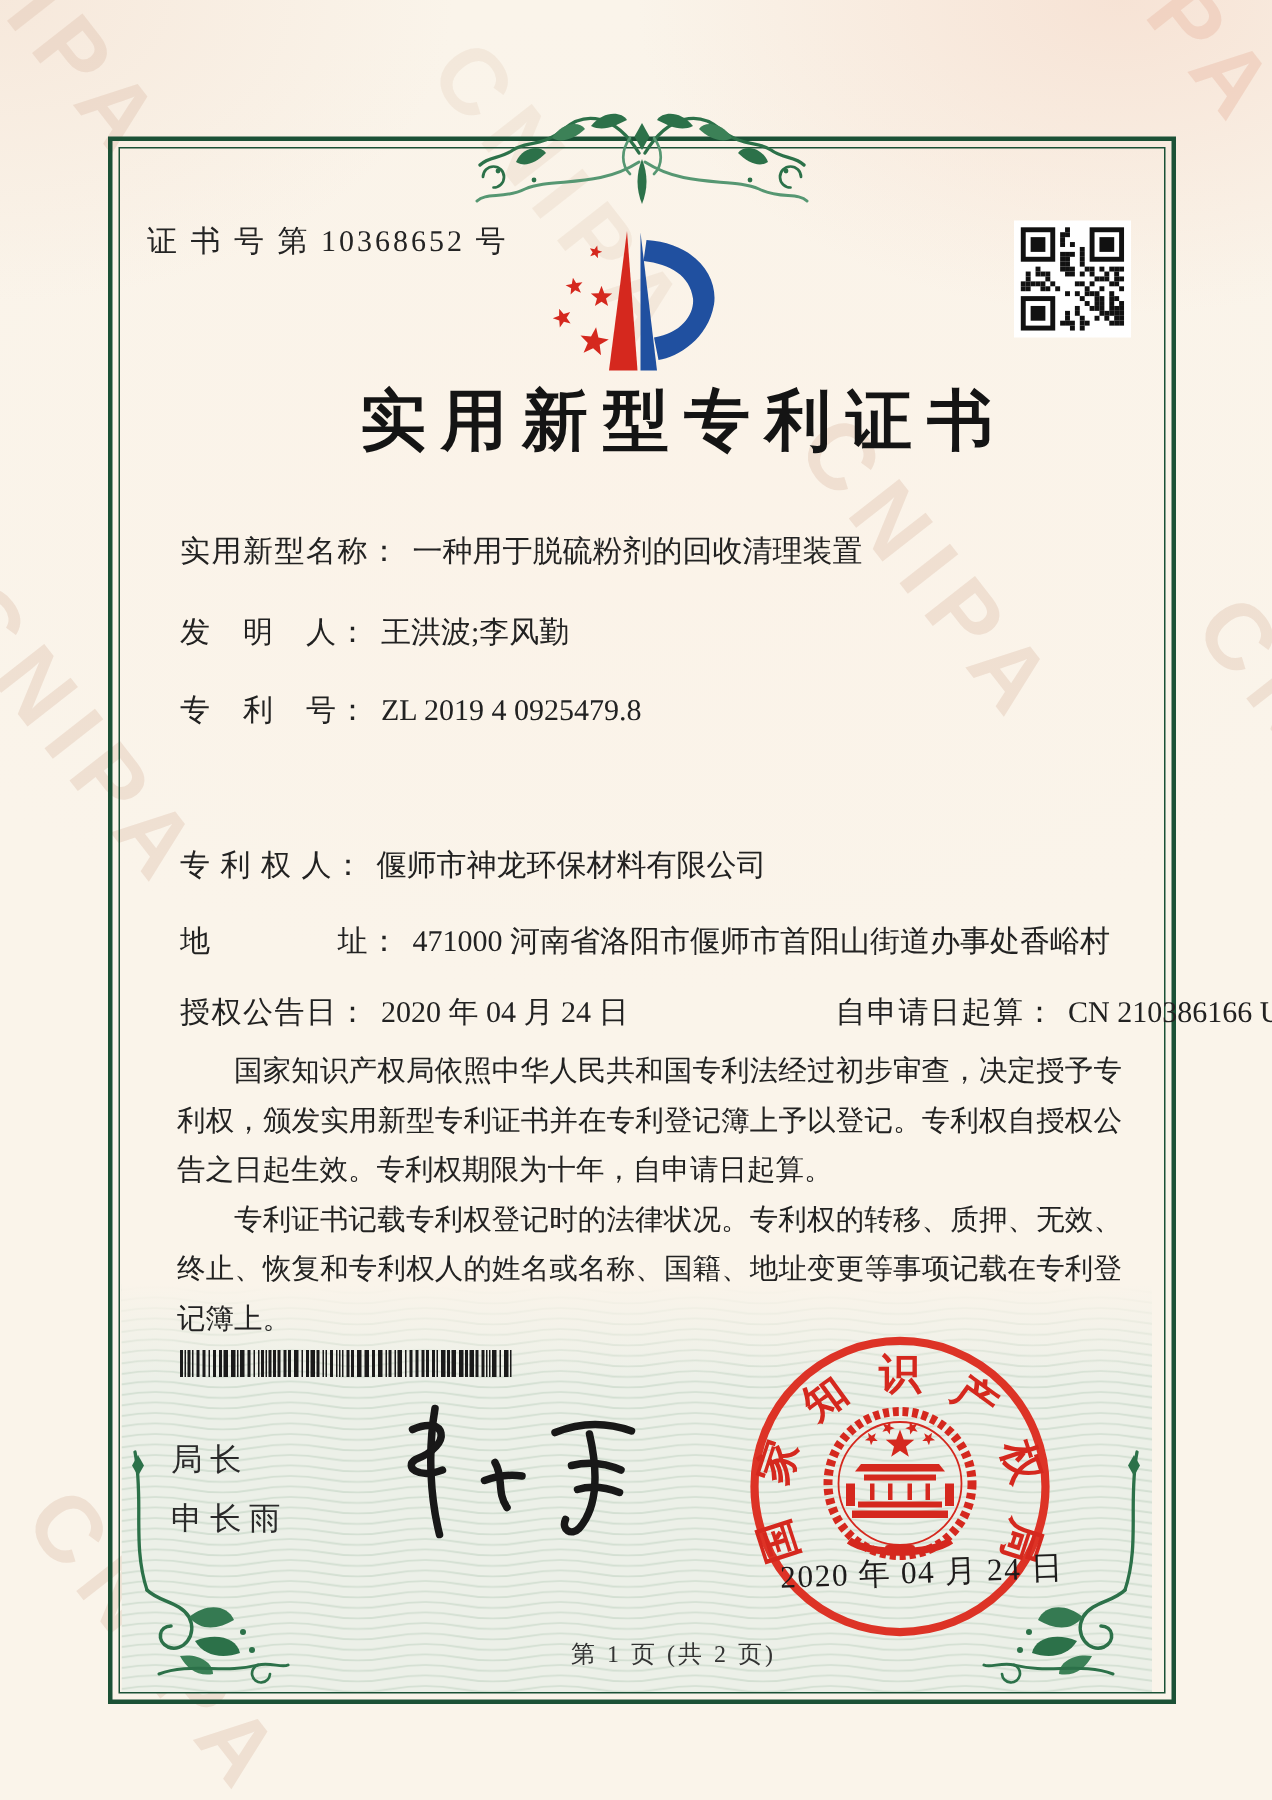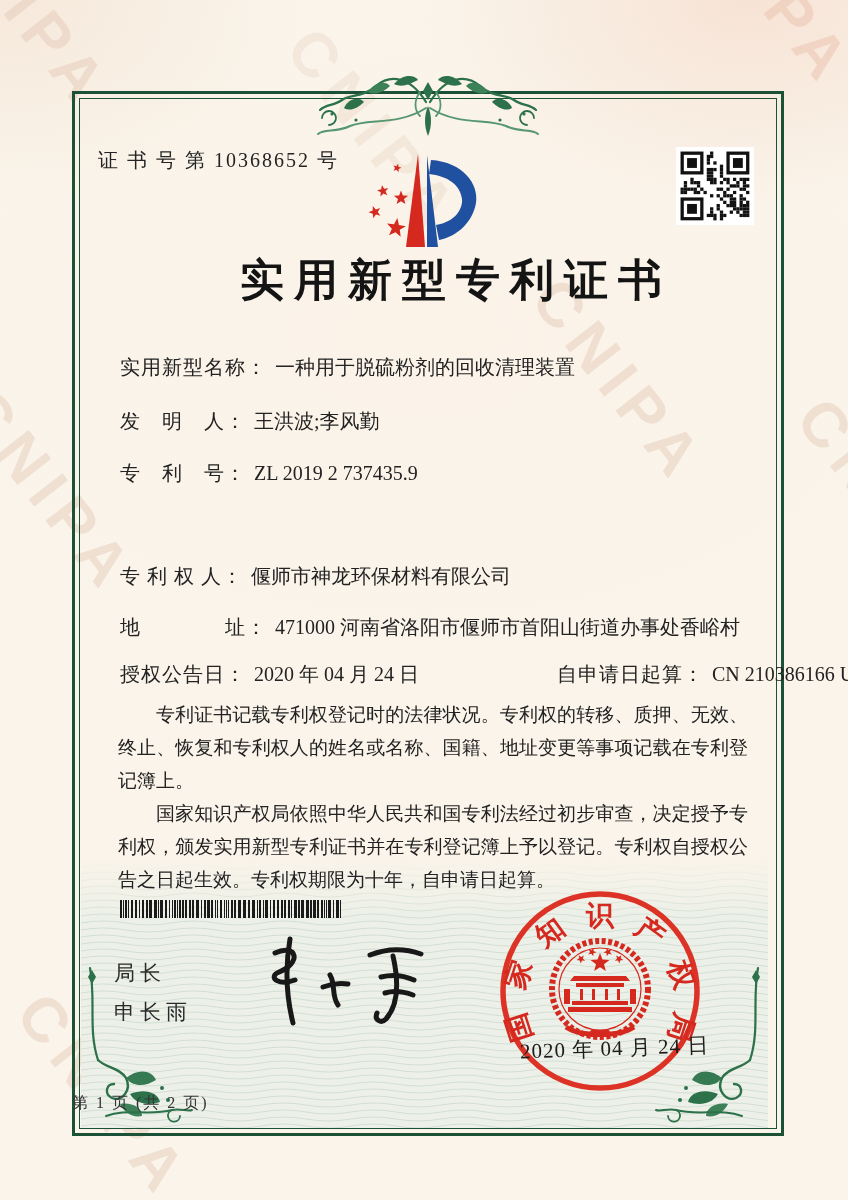--- a/index.html
+++ b/index.html
@@ -49,22 +49,22 @@
   .comm{position:absolute;left:114px;font-family:Liberation Sans, sans-serif;
         font-size:21px;letter-spacing:5px;color:#2a2a2a;}
   .comm-title{top:958px;}
   .comm-name{top:997px;}
   .sig{position:absolute;left:235px;top:922px;}
   .seal{position:absolute;left:496px;top:886px;}
   .seal-char{font-size:28px;font-weight:700;fill:#d5281e;text-anchor:middle;
              font-family:"Liberation Serif","DejaVu Serif",serif;}
   .seal-date{position:absolute;left:520px;top:1033px;width:200px;font-size:21px;letter-spacing:1px;
              color:#1d1b1b;transform:rotate(-2deg);}
-  .page-info{position:absolute;left:72px;top:1092px;width:666px;font-size:16px;
-             letter-spacing:2px;color:#333;}
+  .page-info{position:absolute;left:72px;top:1092px;width:666px;text-align:center;font-size:16px;
+             letter-spacing:2px;color:#333;padding-left:44px;}
   .note-box{position:absolute;left:318px;top:1138px;width:188px;height:34px;background:#fffdf6;
             text-align:center;line-height:34px;font-size:18px;letter-spacing:2px;color:#222;z-index:6;}
 </style>
 </head>
 <body>
 
 <div class="page">
 
   <div class="wm wm1">CNIPA</div>
   <div class="wm wm2">CNIPA</div>
@@ -284,39 +284,39 @@
 
     <div class="title">实用新型专利证书</div>
 
     <div class="frow" style="top:353px;">
       <span class="lab">实用新型名称：</span><span class="val">一种用于脱硫粉剂的回收清理装置</span>
     </div>
     <div class="frow" style="top:407px;">
       <span class="lab">发　明　人：</span><span class="val">王洪波;李风勤</span>
     </div>
     <div class="frow" style="top:459px;">
-      <span class="lab">专　利　号：</span><span class="val">ZL 2019 2 737435.9</span>
+      <span class="lab">专　利　号：</span><span class="val">ZL 2019 4 0925479.8</span>
     </div>
     <div class="frow" style="top:562px;">
       <span class="lab">专 利 权 人：</span><span class="val">偃师市神龙环保材料有限公司</span>
     </div>
     <div class="frow" style="top:613px;">
       <span class="lab">地　　　　址：</span><span class="val">471000 河南省洛阳市偃师市首阳山街道办事处香峪村</span>
     </div>
 
     <div class="frow" style="top:660px;">
       <span class="lab">授权公告日：</span><span class="val">2020 年 04 月 24 日</span>
       <span class="grant2">
         <span class="lab">自申请日起算：</span><span class="val">CN 210386166 U</span>
       </span>
     </div>
 
     <div class="body-text">
+      <p>国家知识产权局依照中华人民共和国专利法经过初步审查，决定授予专利权，颁发实用新型专利证书并在专利登记簿上予以登记。专利权自授权公告之日起生效。专利权期限为十年，自申请日起算。</p>
       <p>专利证书记载专利权登记时的法律状况。专利权的转移、质押、无效、终止、恢复和专利权人的姓名或名称、国籍、地址变更等事项记载在专利登记簿上。</p>
-      <p>国家知识产权局依照中华人民共和国专利法经过初步审查，决定授予专利权，颁发实用新型专利证书并在专利登记簿上予以登记。专利权自授权公告之日起生效。专利权期限为十年，自申请日起算。</p>
     </div>
 
     <svg class="barcode" id="barcode" width="224" height="18">
         <rect x="0" y="0" width="2" height="18" fill="#1a1a1a"></rect>
         <rect x="3" y="0" width="1" height="18" fill="#1a1a1a"></rect>
         <rect x="5" y="0" width="2" height="18" fill="#1a1a1a"></rect>
         <rect x="8" y="0" width="1" height="18" fill="#1a1a1a"></rect>
         <rect x="11" y="0" width="2" height="18" fill="#1a1a1a"></rect>
         <rect x="15" y="0" width="2" height="18" fill="#1a1a1a"></rect>
         <rect x="19" y="0" width="1" height="18" fill="#1a1a1a"></rect>

